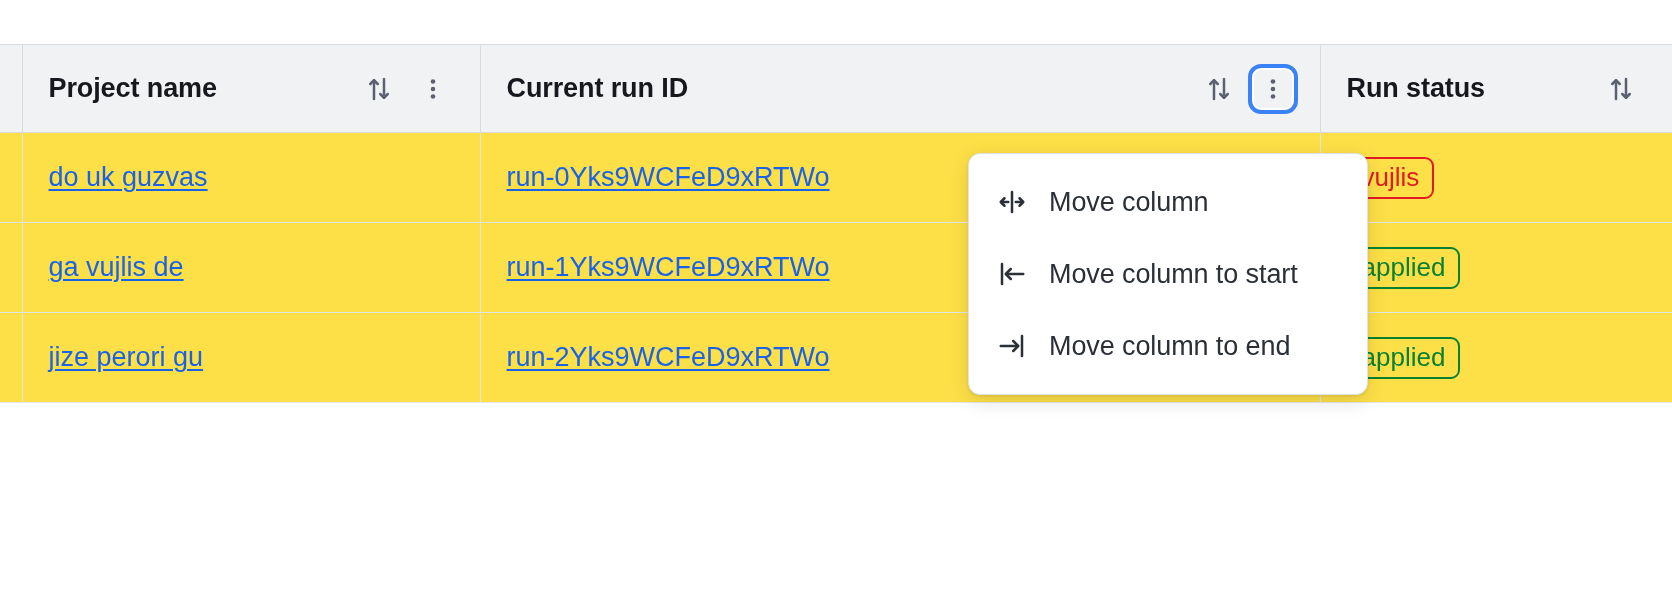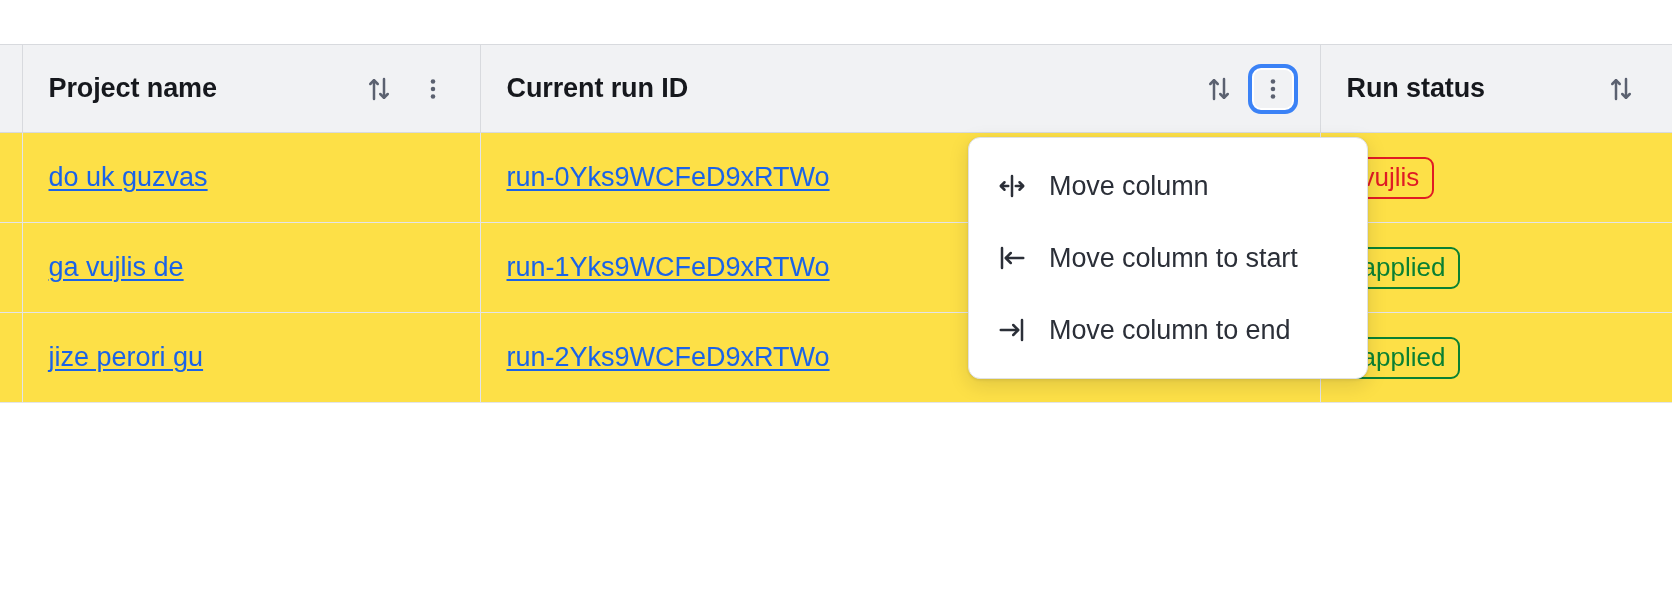--- a/index.html
+++ b/index.html
@@ -132,21 +132,21 @@
     white-space: nowrap;
   }
   .badge.errored { color: #e01b24; }
   .badge.applied { color: #0a8033; }
   .badge.planned { color: #c75300; }
 
   
   .dropdown-menu {
     position: absolute;
     left: 968px;
-    top: 93px;
+    top: 109px;
     width: 400px;
     background: #ffffff;
     border: 1px solid #dfe1e5;
     border-radius: 12px;
     box-shadow: 0 6px 20px rgba(20,22,28,0.13), 0 1px 3px rgba(20,22,28,0.10);
     padding: 12px 0 12px;
     z-index: 50;
   }
 
   .menu-item {

